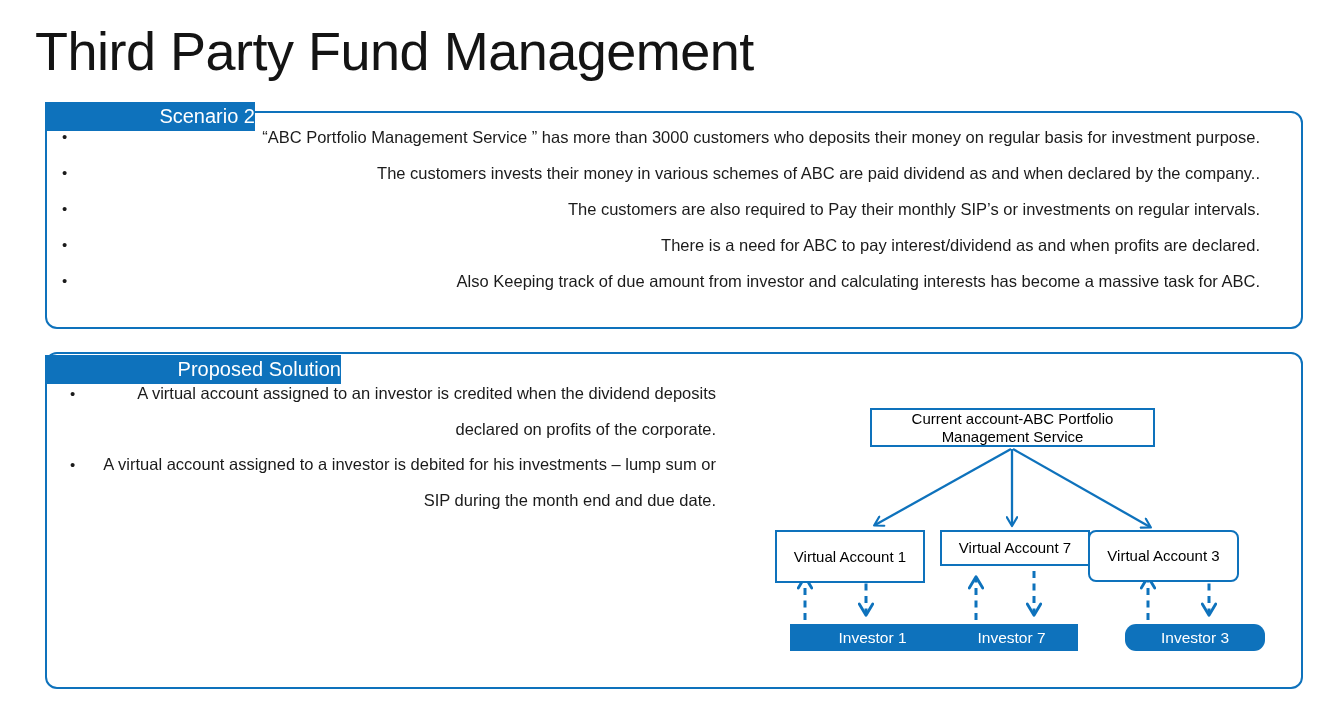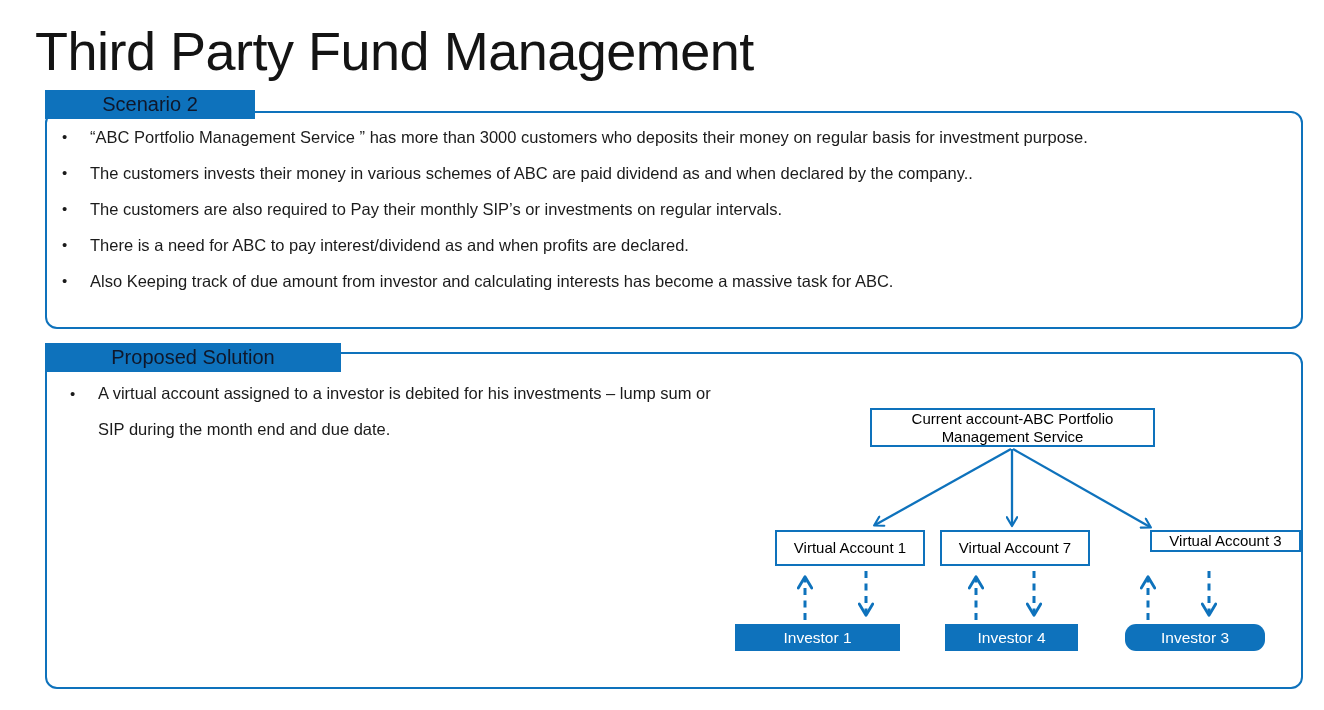--- a/index.html
+++ b/index.html
@@ -24,28 +24,29 @@
     position:absolute;
     border:2.5px solid var(--accent);
     border-radius:12px;
     background:#fff;
   }
   .panel-scenario{left:45px;top:111px;width:1258px;height:218px;}
   .panel-solution{left:45px;top:352px;width:1258px;height:337px;}
   .tab{
     position:absolute;
     background:var(--accent);
-    color:#0f172a;
+    color:#ffffff;
     font-size:20px;
-    display:flex;align-items:center;justify-content:center;
+    display:flex;align-items:center;justify-content:flex-end;
     z-index:3;
+    margin-top:12px;
   }
   .tab-scenario{left:45px;top:90px;width:210px;height:29px;}
   .tab-solution{left:45px;top:343px;width:296px;height:29px;}
-  ul.bullets{list-style:none;position:absolute;z-index:2;}
+  ul.bullets{list-style:none;position:absolute;z-index:2;text-align:right;}
   ul.bullets li{
     position:relative;
     padding-left:30px;
     font-size:16.5px;
     color:var(--ink);
   }
   ul.bullets li::before{
     content:"\2022";
     position:absolute;left:2px;top:0;
     font-size:15px;
@@ -59,32 +60,32 @@
     position:absolute;
     border:2px solid var(--accent);
     background:#fff;
     color:#000;
     font-size:15px;
     display:flex;align-items:center;justify-content:center;
     text-align:center;line-height:18px;
     z-index:2;
   }
   .dbox-root{left:870px;top:408px;width:285px;height:39px;padding:16px 6px;}
-  .dbox-va1{left:775px;top:530px;width:150px;height:36px;}
+  .dbox-va1{left:775px;top:530px;width:150px;height:53px;}
   .dbox-va2{left:940px;top:530px;width:150px;height:36px;}
-  .dbox-va3{left:1150px;top:530px;width:151px;height:22px;}
+  .dbox-va3{left:1088px;top:530px;width:151px;height:52px;border-radius:8px;}
   .ibox{
     position:absolute;
     background:var(--accent);
     color:#fff;
     font-size:15.5px;
     display:flex;align-items:center;justify-content:center;
     z-index:2;
   }
-  .ibox-1{left:735px;top:624px;width:165px;height:27px;}
+  .ibox-1{left:790px;top:624px;width:165px;height:27px;}
   .ibox-2{left:945px;top:624px;width:133px;height:27px;}
   .ibox-3{left:1125px;top:624px;width:140px;height:27px;border-radius:11px;}
   svg.arrows{
     position:absolute;left:0;top:0;width:1324px;height:710px;
     z-index:1;pointer-events:none;
   }
   .solid-arrow{stroke:var(--accent);stroke-width:2.3;fill:none;}
   .dashed-arrow{stroke:var(--accent);stroke-width:3;fill:none;stroke-dasharray:7 5.5;}
 </style>
 </head>
@@ -104,29 +105,30 @@
     <li>The customers are also required to Pay their monthly SIP’s or investments on regular intervals.</li>
     <li>There is a need for ABC to pay interest/dividend as and when profits are declared.</li>
     <li>Also Keeping track of due amount from investor and calculating interests has become a massive task for ABC.</li>
   </ul>
 
   <div class="panel-box panel-solution"></div>
   <div class="tab tab-solution">
     <span>Proposed Solution</span>
   </div>
   <ul class="bullets solution-list">
+    <li>A virtual account assigned to an investor is credited when the dividend deposits declared on profits of the corporate.</li>
     <li>A virtual account assigned to a investor is debited for his investments – lump sum or SIP during the month end and due date.</li>
   </ul>
 
   <div class="dbox dbox-root">Current account-ABC Portfolio Management Service</div>
   <div class="dbox dbox-va1">Virtual Account 1</div>
   <div class="dbox dbox-va2">Virtual Account 7</div>
   <div class="dbox dbox-va3">Virtual Account 3</div>
   <div class="ibox ibox-1">Investor 1</div>
-  <div class="ibox ibox-2">Investor 4</div>
+  <div class="ibox ibox-2">Investor 7</div>
   <div class="ibox ibox-3">Investor 3</div>
 
   <svg class="arrows" viewBox="0 0 1324 710" xmlns="http://www.w3.org/2000/svg">
     <defs>
       <marker id="ah" viewBox="0 0 10 10" refX="7.2" refY="5" markerWidth="5.6" markerHeight="5.6" orient="auto-start-reverse">
         <path d="M1.2,1 L8,5 L1.2,9" fill="none" stroke="#0E72BC" stroke-width="1.7" stroke-linecap="round" stroke-linejoin="round"></path>
       </marker>
     </defs>
     <path class="solid-arrow" d="M1011,449 L875,525" marker-end="url(#ah)"></path>
     <path class="solid-arrow" d="M1012,449 L1012,525" marker-end="url(#ah)"></path>

